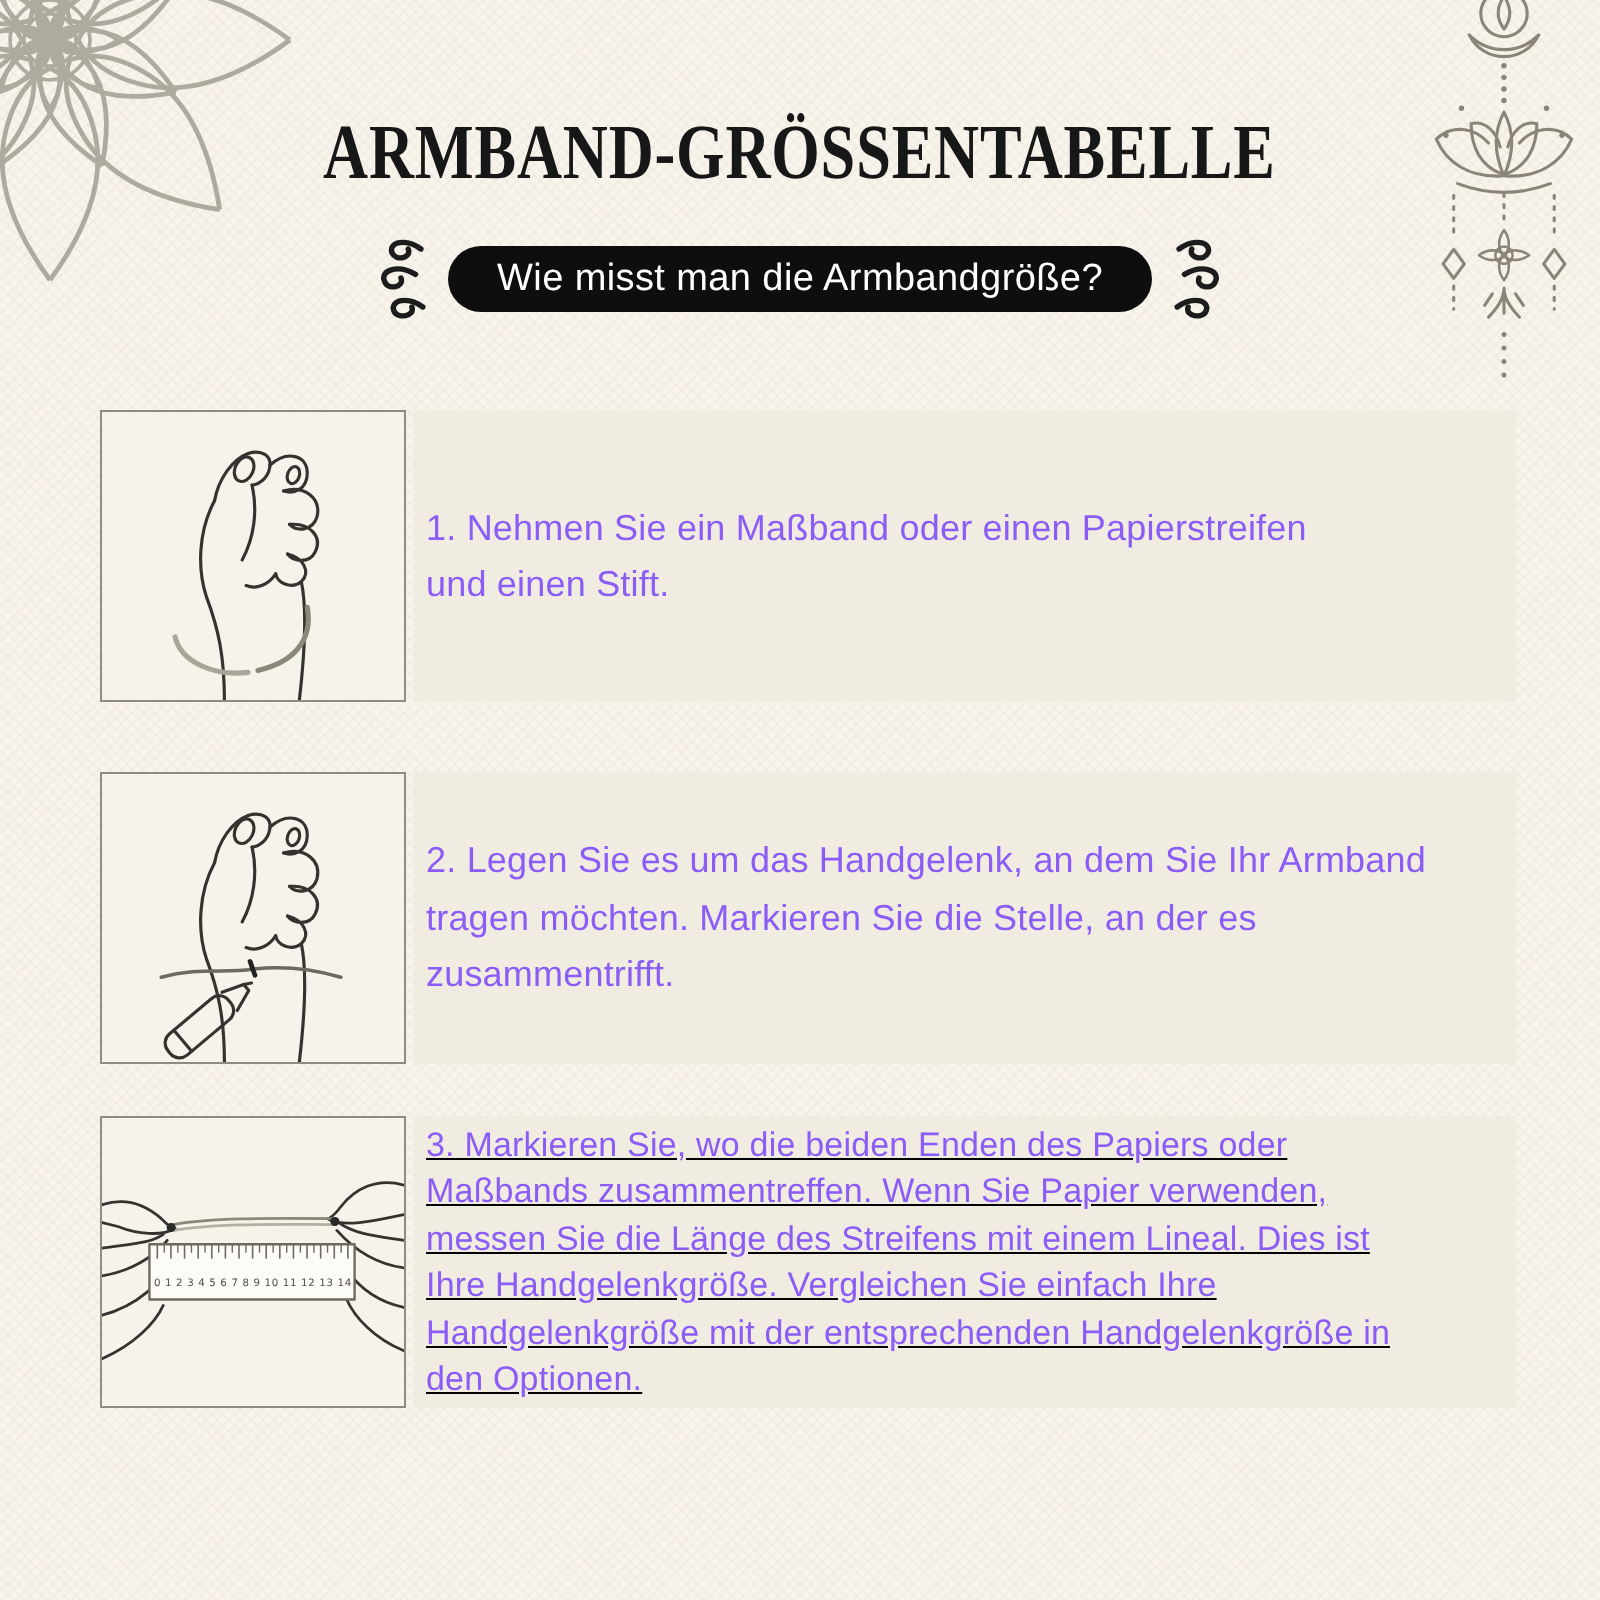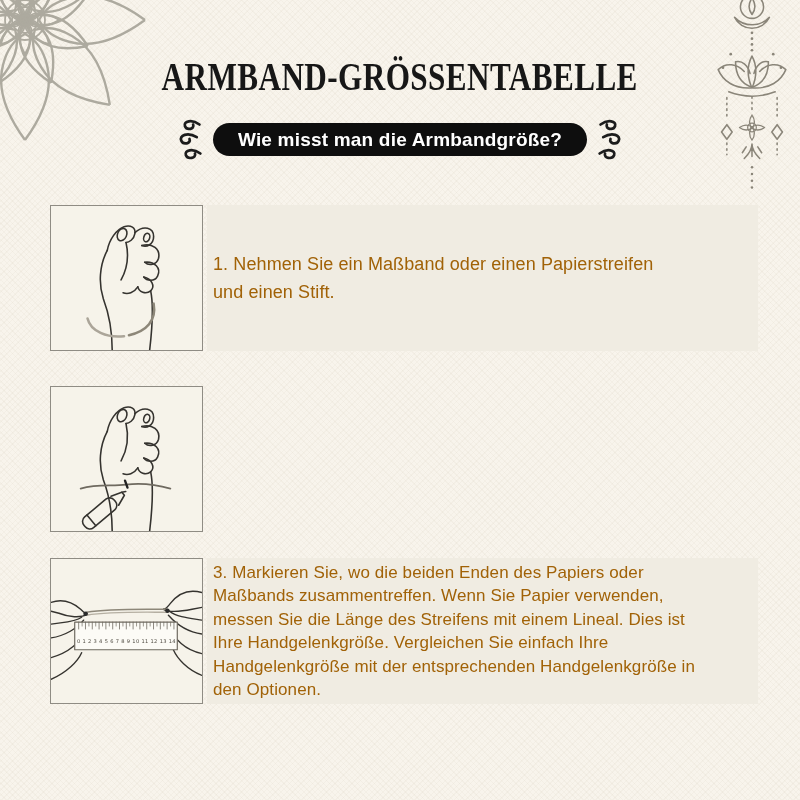--- a/index.html
+++ b/index.html
@@ -26,42 +26,42 @@
     font-weight:700;font-size:39px;letter-spacing:.5px;white-space:nowrap;
   }
   .title-inner{display:inline-block;transform:scaleX(.80);transform-origin:center;}
   .badge-row{
     position:absolute;top:116px;left:0;right:0;
     display:flex;align-items:center;justify-content:center;gap:9px;
   }
   .badge{
     background:#0e0e0e;color:#ffffff;
     height:33px;line-height:33px;border-radius:17px;
-    padding:0 25px;font-size:19px;font-weight:700;letter-spacing:.2px;white-space:nowrap;
+    padding:0 25px;font-size:19px;font-weight:400;letter-spacing:.2px;white-space:nowrap;
   }
   .flourish{width:29px;height:46px;display:block;}
   .flourish.right{transform:scaleX(-1);}
 
   
   .steps{position:absolute;left:50px;top:205px;width:708px;}
   .step{display:flex;align-items:stretch;}
   .step + .step.gap-a{margin-top:35px;}
-  .step + .step.gap-b{margin-top:26px;}
+  .step + .step.gap-b{margin-top:26px;text-decoration:underline;}
   .illus{
     width:153px;height:146px;flex:0 0 153px;box-sizing:border-box;
     border:1px solid #8f8c84;background:#f6f3ea;
   }
   .illus svg{width:100%;height:100%;display:block;}
   .panel{
     flex:1;margin-left:4px;background:#f0ece2;
     display:flex;align-items:center;box-sizing:border-box;
     padding:0 8px 0 6px;min-height:146px;
   }
   .step-text{
-    margin:0;color:#a16207;white-space:pre-line;
+    margin:0;color:#8b5cf6;white-space:pre-line;
     font-size:18px;line-height:28.5px;letter-spacing:.1px;
   }
   .step-text.tight{font-size:17px;line-height:23.5px;}
 </style>
 </head>
 <body>
 
 <div class="page">
 
   <div class="corner-mandala">
@@ -225,20 +225,25 @@
             <path d="M75,95 l2.5,7" stroke="#222222" stroke-width="2.4"></path>
             <g transform="translate(34,141) rotate(-40)">
               <rect x="0" y="-7" width="40" height="14" rx="6"></rect>
               <line x1="9" y1="-7" x2="9" y2="7"></line>
               <path d="M40,-6 L51,-2 L51,2 L40,6"></path>
               <line x1="51" y1="-2" x2="54.5" y2="0"></line>
             </g>
           </g>
         </svg>
       </div>
+      <div class="panel">
+        <p class="step-text">2. Legen Sie es um das Handgelenk, an dem Sie Ihr Armband
+tragen möchten. Markieren Sie die Stelle, an der es
+zusammentrifft.</p>
+      </div>
     </div>
 
     <div class="step gap-b">
       <div class="illus">
         <svg viewBox="0 0 153 146">
           <g fill="none" stroke="#35332f" stroke-width="1.4" stroke-linecap="round" stroke-linejoin="round">
             <path d="M0,44 C12,40 22,44 30,51 C33,54 35,56 37,56"></path>
             <path d="M37,56 C30,60 18,59 8,55 L0,53"></path>
             <path d="M0,66 C12,64 24,64 31,59"></path>
             <path d="M0,80 C14,78 27,70 33,62"></path>

